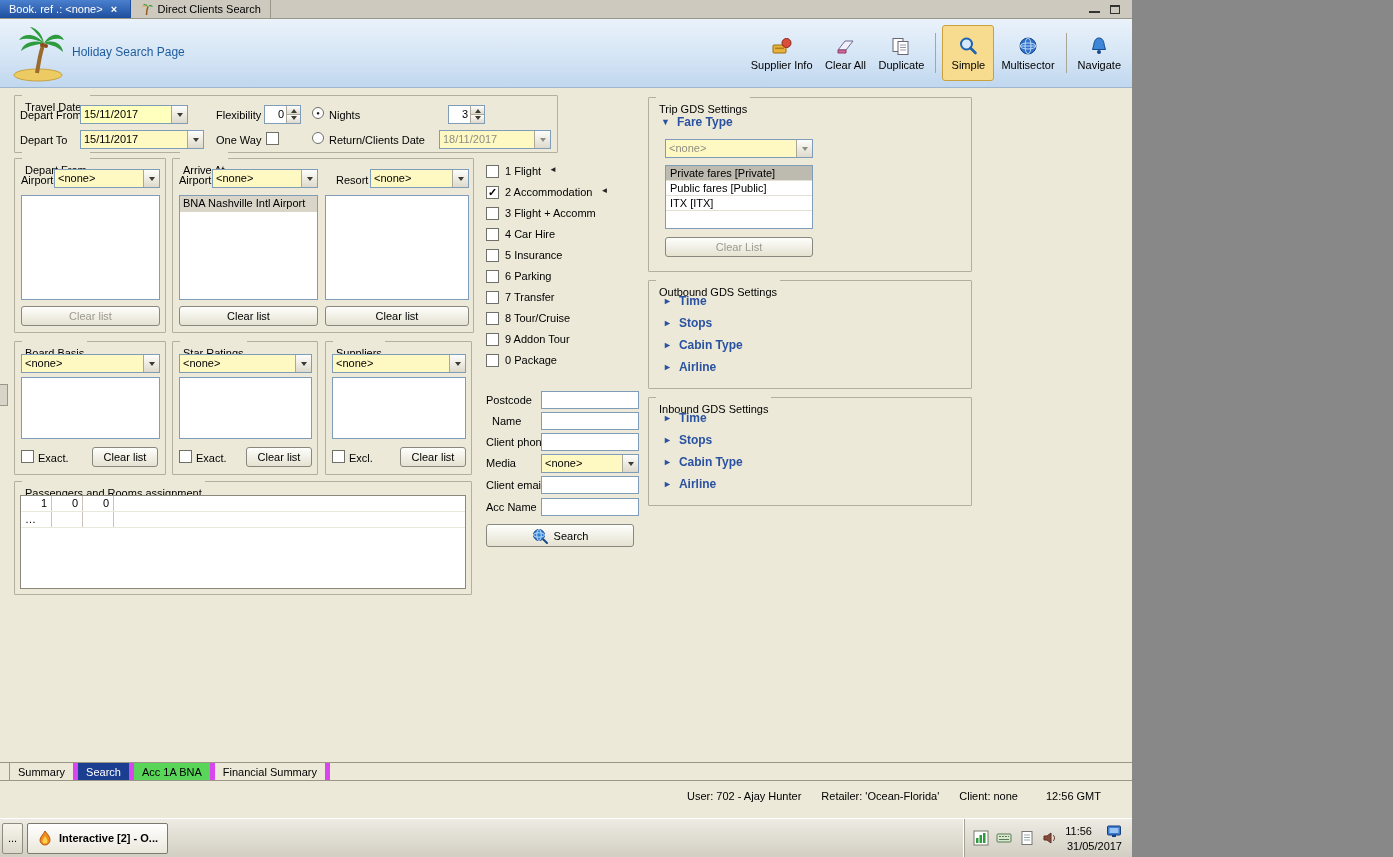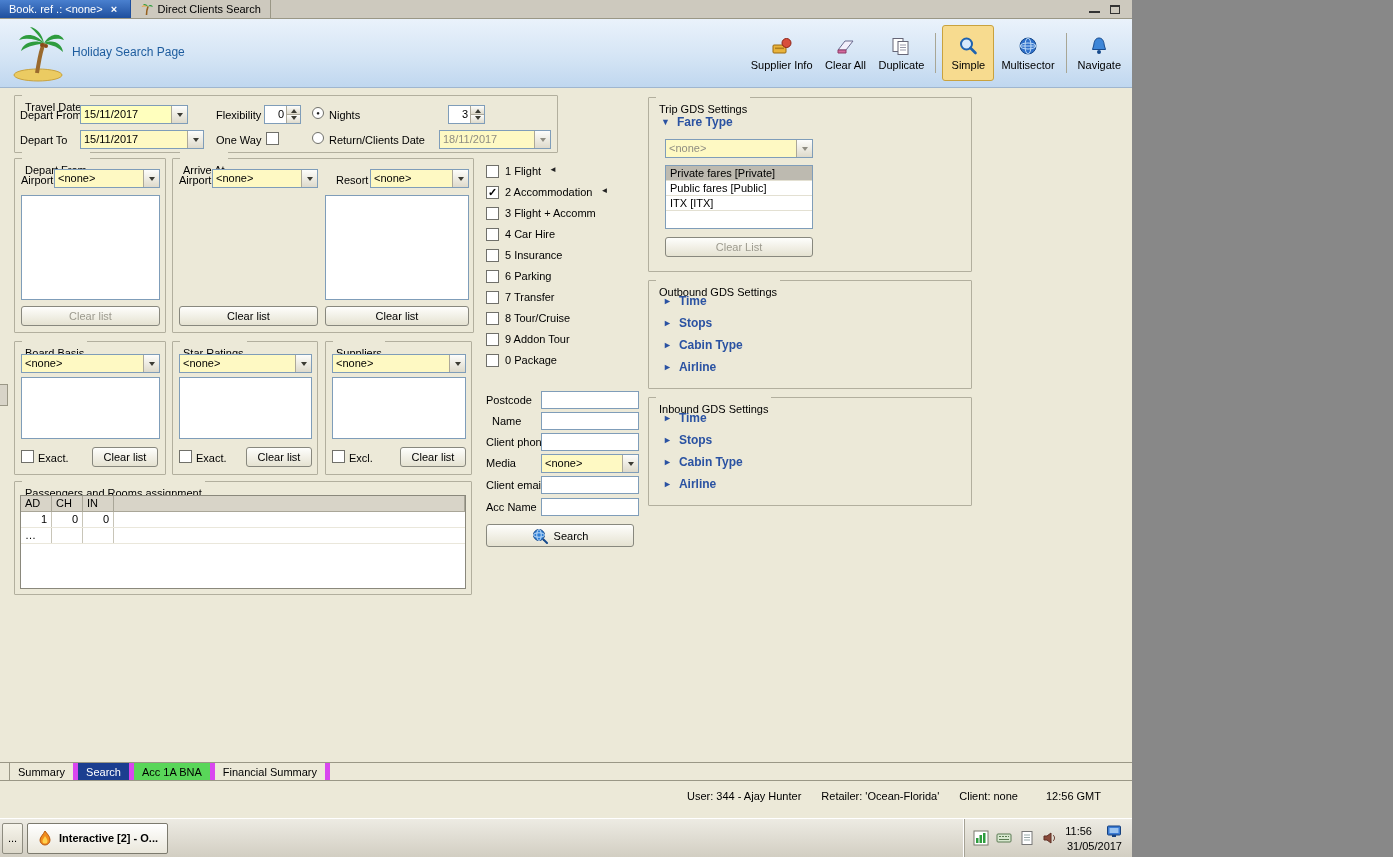--- a/index.html
+++ b/index.html
@@ -255,20 +255,23 @@
     <span class="flabel" style="left:6px;top:15px">Airport</span>
     <div class="combo" style="left:39px;top:10px;width:106px">
       <span class="combo-text">&lt;none&gt;</span>
       <span class="combo-btn"></span>
     </div>
     <span class="flabel" style="left:163px;top:15px">Resort</span>
     <div class="combo" style="left:197px;top:10px;width:99px">
       <span class="combo-text">&lt;none&gt;</span>
       <span class="combo-btn"></span>
     </div>
+    <div class="listbox" style="left:6px;top:36px;width:139px;height:105px">
+      <div class="list-item sel">BNA Nashville Intl Airport</div>
+    </div>
     <div class="listbox" style="left:152px;top:36px;width:144px;height:105px"></div>
     <button class="btn" style="left:6px;top:147px;width:139px;height:20px">Clear list</button>
     <button class="btn" style="left:152px;top:147px;width:144px;height:20px">Clear list</button>
   </div>
 
   <div class="abs" style="left:486px;top:165px;width:160px;height:215px">
     <div class="prod" style="top:0">
         <span class="cbx">
           <span class="cb-glyph"></span>
         </span>
@@ -378,26 +381,20 @@
     <span class="cbx abs" style="left:6px;top:108px">
         <span class="cb-glyph"></span>
       </span>
     <span class="flabel" style="left:23px;top:110px">Excl.</span>
     <button class="btn" style="left:74px;top:105px;width:66px;height:20px">Clear list</button>
   </div>
 
   <div class="group" style="left:14px;top:481px;width:458px;height:114px">
     <span class="glabel">Passengers and Rooms assignment</span>
     <div class="ptable" style="left:5px;top:13px;width:446px;height:94px">
-      <div class="prow head">
-        <span class="pcell">AD</span>
-        <span class="pcell">CH</span>
-        <span class="pcell">IN</span>
-        <span class="pcell fill"></span>
-      </div>
       <div class="prow body">
         <span class="pcell num">1</span>
         <span class="pcell num">0</span>
         <span class="pcell num">0</span>
         <span class="pcell fill"></span>
       </div>
       <div class="prow body">
         <span class="pcell">…</span>
         <span class="pcell"></span>
         <span class="pcell"></span>
@@ -502,21 +499,21 @@
     <div class="btab green">
         <span>Acc 1A BNA</span>
       </div>
     <div class="btab">
         <span>Financial Summary</span>
       </div>
   </div>
 
   <div class="statusbar">
     <div class="status-center">
-      <span>User: 344 - Ajay Hunter</span>
+      <span>User: 702 - Ajay Hunter</span>
       <span>Retailer: 'Ocean-Florida'</span>
       <span>Client: none</span>
     </div>
     <span class="status-time">12:56 GMT</span>
   </div>
 
   <div class="taskbar">
     <div class="task-overflow raised">
         <span>...</span>
       </div>

